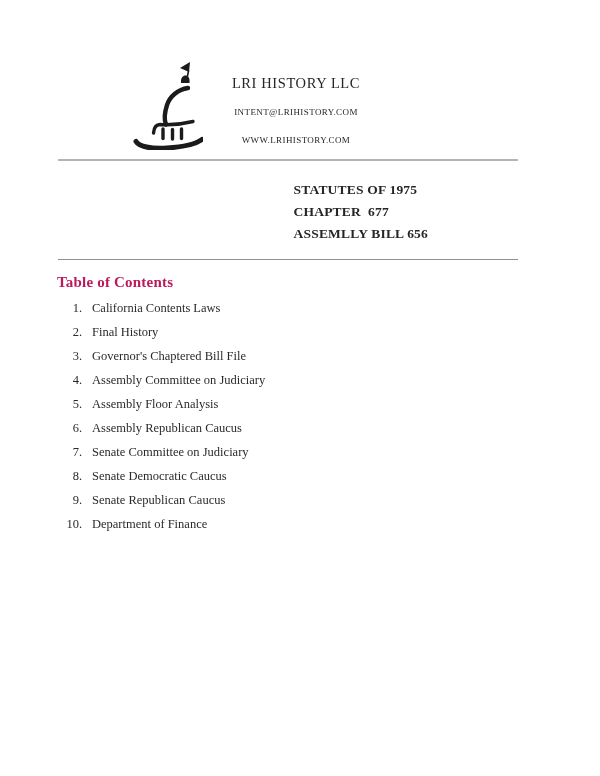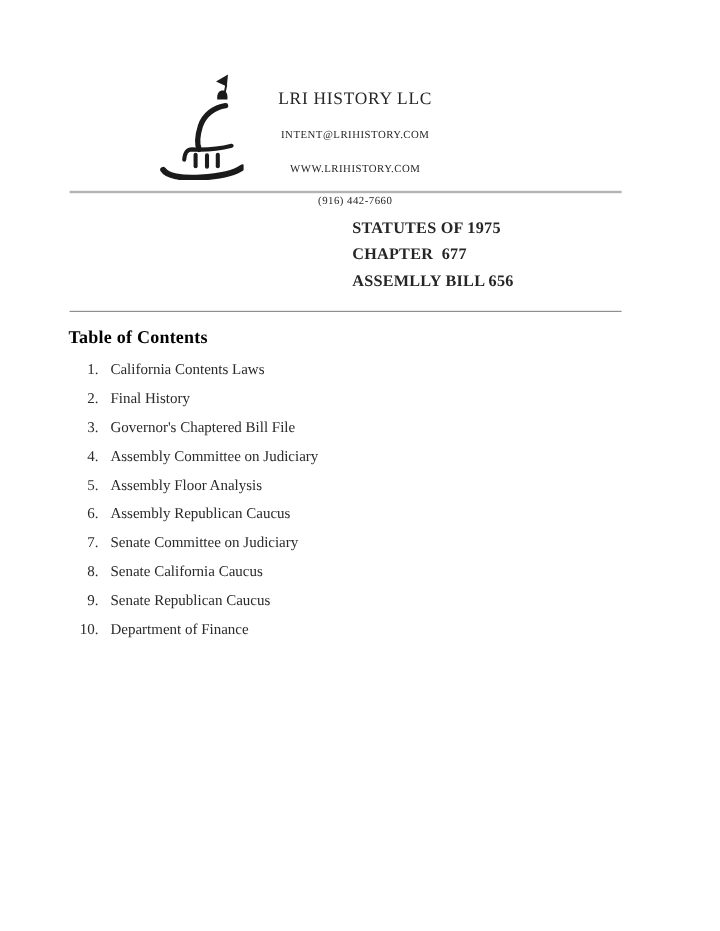--- a/index.html
+++ b/index.html
@@ -79,21 +79,21 @@
   }
 
   
   .toc-title {
     position: absolute;
     left: 57px;
     top: 274px;
     font-weight: bold;
     font-size: 15px;
     letter-spacing: 0.2px;
-    color: #000000;
+    color: #be185d;
   }
   .toc-list {
     position: absolute;
     left: 50px;
     top: 300px;
     list-style: none;
     margin: 0;
     padding: 0;
   }
   .toc-item {
@@ -138,21 +138,20 @@
 
       <path d="M3,81.5 C6,86.5 18,89 34,88 C50,87 63,84 69,79.5" stroke-width="5"></path>
       <path d="M30,88 C48,87.5 60,85 67,81.5" stroke-width="2.4"></path>
     </g>
   </svg>
 
   <div class="letterhead-text">
     <div class="company-name">LRI HISTORY LLC</div>
     <div class="contact-line">INTENT@LRIHISTORY.COM</div>
     <div class="contact-line">WWW.LRIHISTORY.COM</div>
-    <div class="contact-line">(916) 442-7660</div>
   </div>
 
   <div class="rule-top"></div>
   <div class="rule-bottom"></div>
 
   <div class="reference">
     <div class="ref-line">STATUTES OF 1975</div>
     <div class="ref-line">CHAPTER  677</div>
     <div class="ref-line">ASSEMLLY BILL 656</div>
   </div>
@@ -183,21 +182,21 @@
     <li class="toc-item">
       <span class="toc-num">6.</span>
       <span class="toc-label">Assembly Republican Caucus</span>
     </li>
     <li class="toc-item">
       <span class="toc-num">7.</span>
       <span class="toc-label">Senate Committee on Judiciary</span>
     </li>
     <li class="toc-item">
       <span class="toc-num">8.</span>
-      <span class="toc-label">Senate California Caucus</span>
+      <span class="toc-label">Senate Democratic Caucus</span>
     </li>
     <li class="toc-item">
       <span class="toc-num">9.</span>
       <span class="toc-label">Senate Republican Caucus</span>
     </li>
     <li class="toc-item">
       <span class="toc-num">10.</span>
       <span class="toc-label">Department of Finance</span>
     </li>
   </ol>

